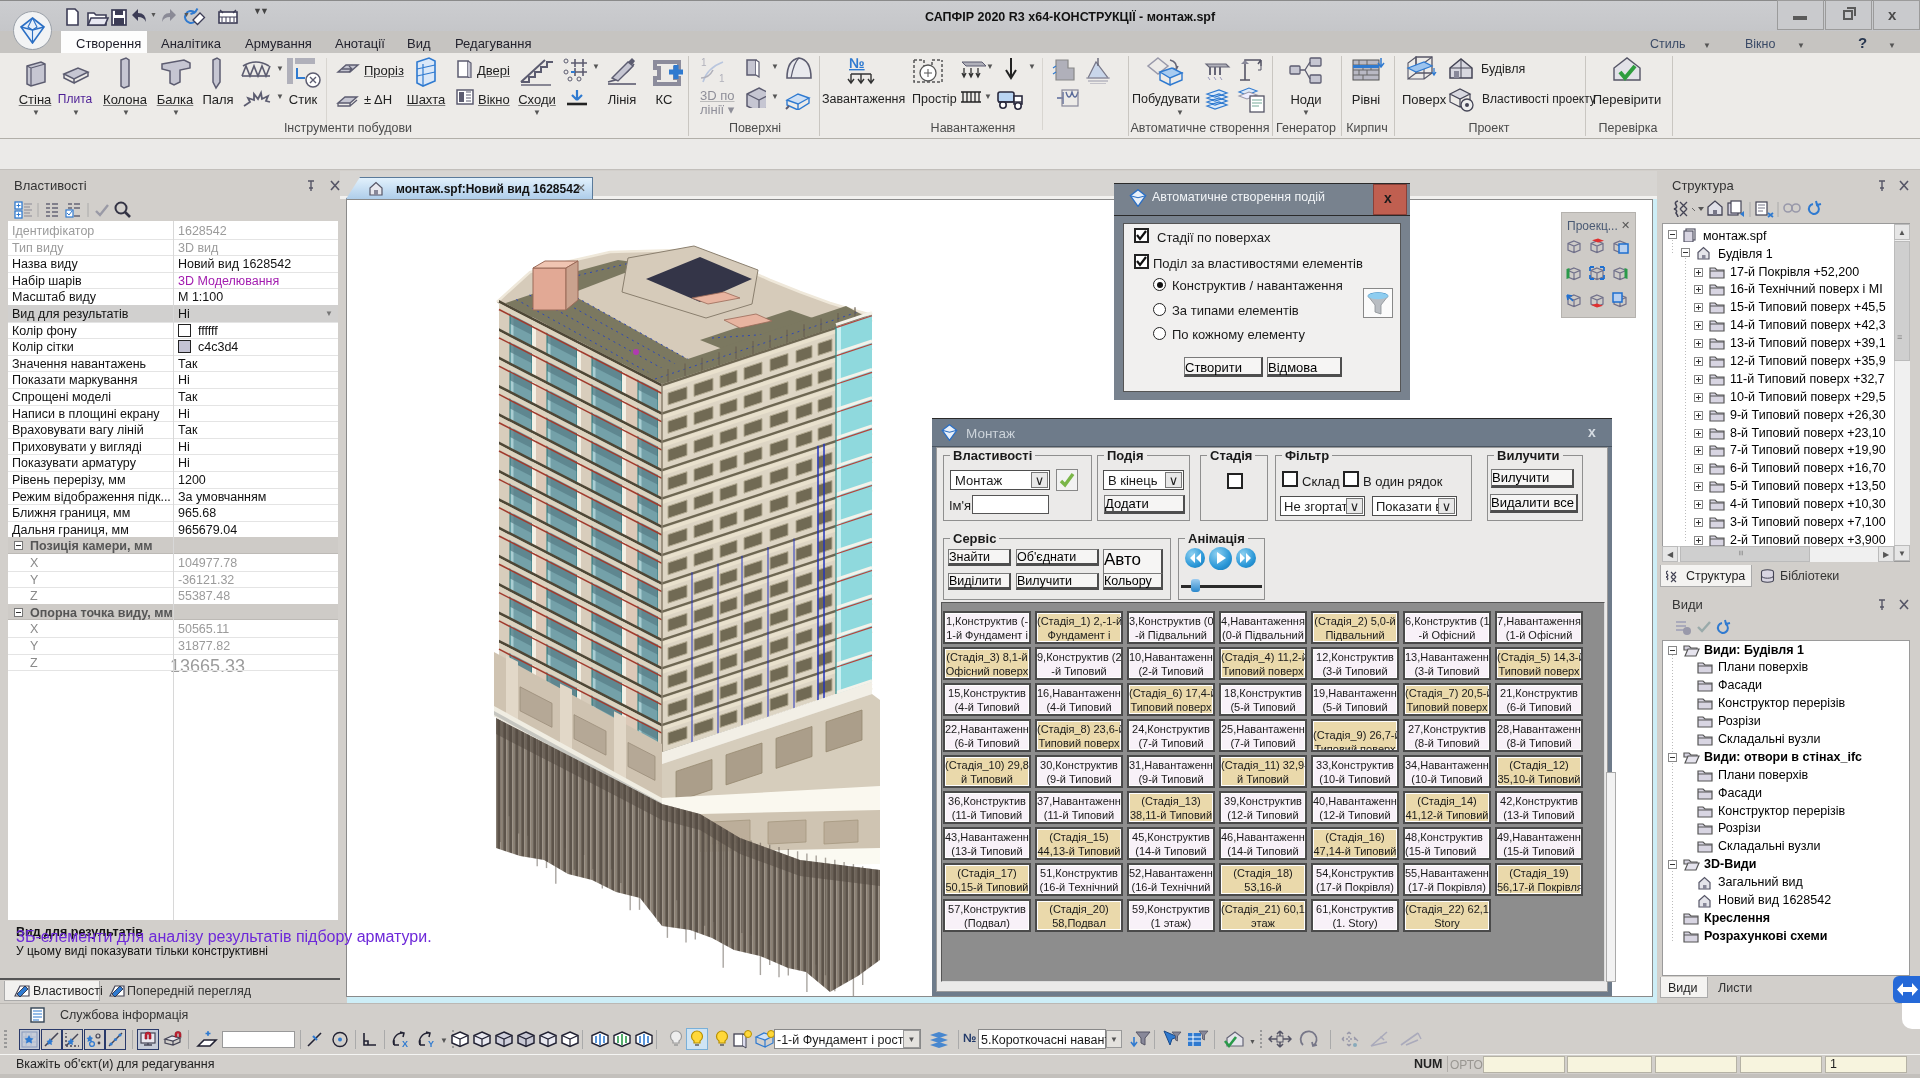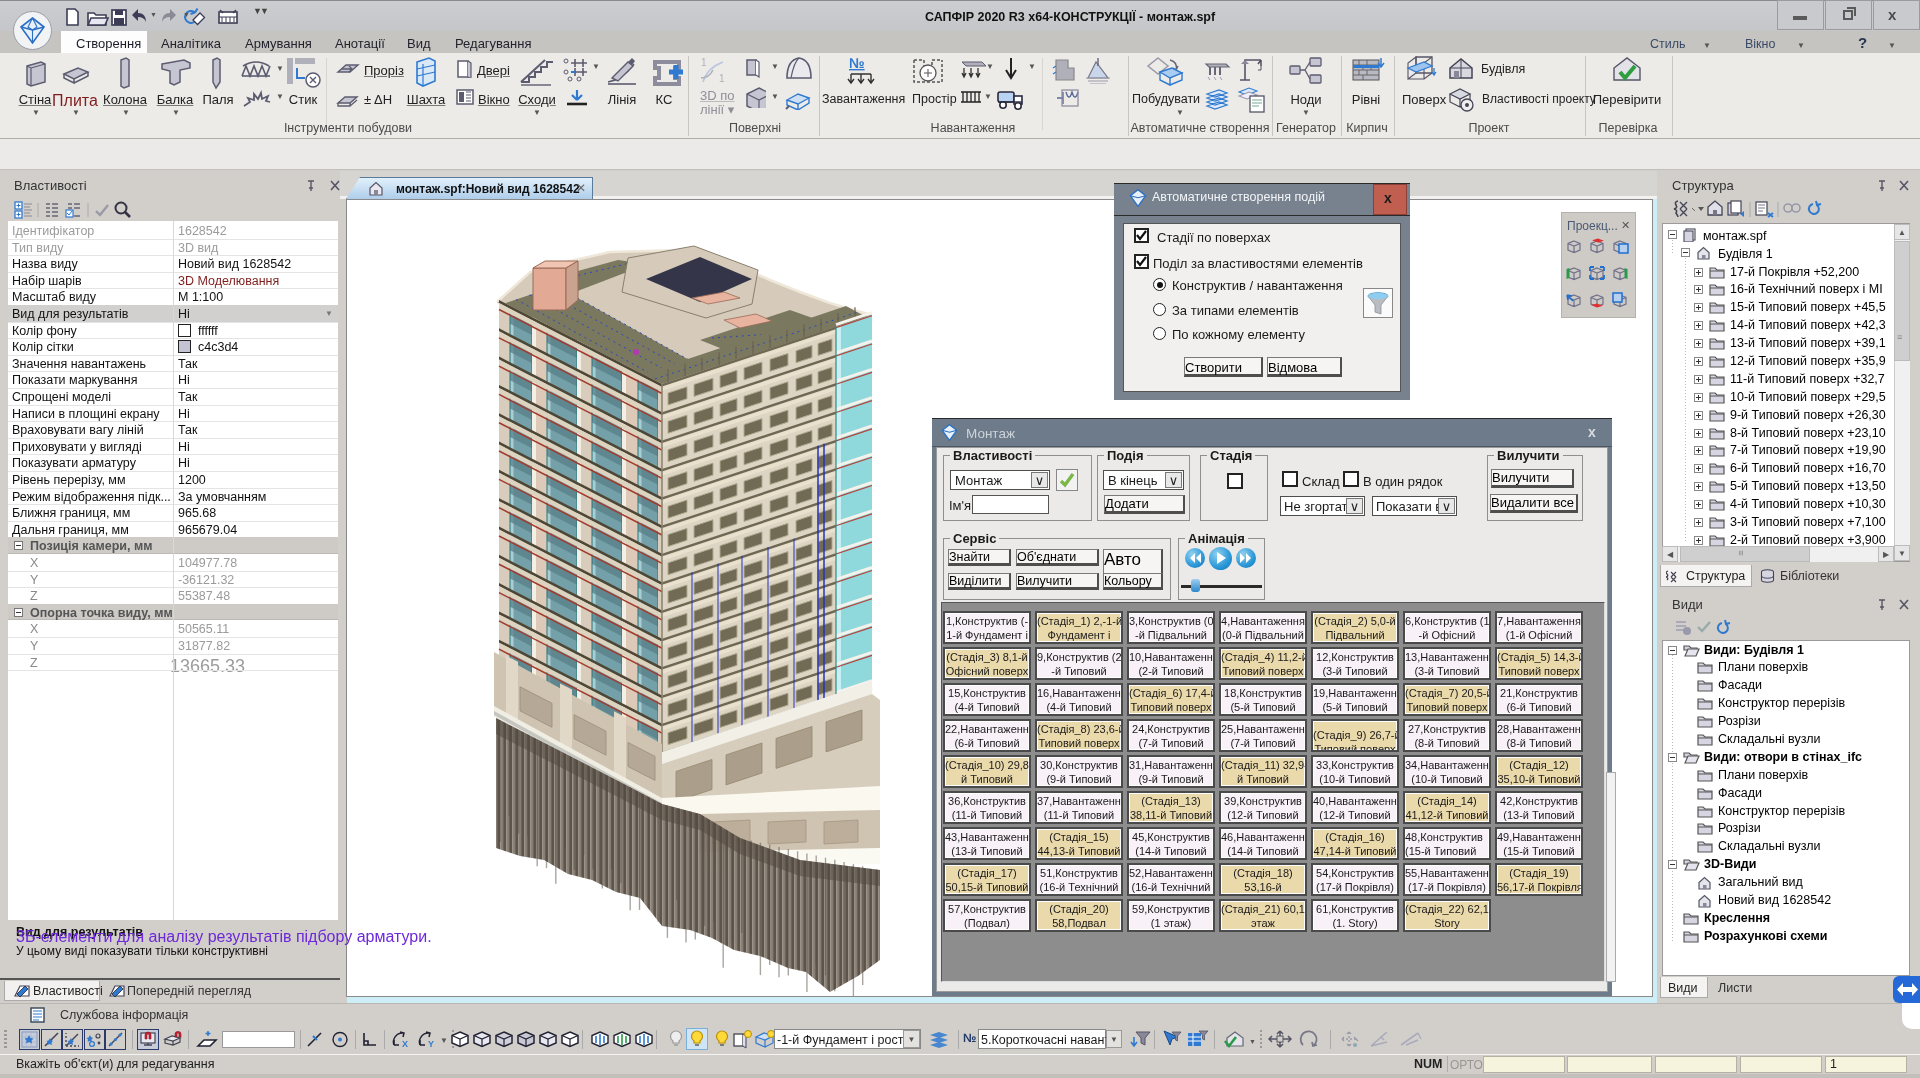--- a/index.html
+++ b/index.html
@@ -80,21 +80,21 @@
     <div class="lbl" style="left:348px;top:121px;font-size:12.5px;color:#4b4b4b;transform:translateX(-50%)">Інструменти побудови</div>
     <div class="lbl" style="left:755px;top:121px;font-size:12.5px;color:#4b4b4b;transform:translateX(-50%)">Поверхні</div>
     <div class="lbl" style="left:973px;top:121px;font-size:12.5px;color:#4b4b4b;transform:translateX(-50%)">Навантаження</div>
     <div class="lbl" style="left:1200px;top:121px;font-size:12.5px;color:#4b4b4b;transform:translateX(-50%)">Автоматичне створення</div>
     <div class="lbl" style="left:1306px;top:121px;font-size:12.5px;color:#4b4b4b;transform:translateX(-50%)">Генератор</div>
     <div class="lbl" style="left:1367px;top:121px;font-size:12.5px;color:#4b4b4b;transform:translateX(-50%)">Кирпич</div>
     <div class="lbl" style="left:1489px;top:121px;font-size:12.5px;color:#4b4b4b;transform:translateX(-50%)">Проект</div>
     <div class="lbl" style="left:1628px;top:121px;font-size:12.5px;color:#4b4b4b;transform:translateX(-50%)">Перевірка</div>
     <div class="lbl" style="left:35px;top:92px;font-size:13px;color:#222;transform:translateX(-50%);text-decoration:underline;text-decoration-color:#777">Стіна</div>
     <div class="lbl" style="left:32px;top:108px;font-size:8px;color:#555">▼</div>
-    <div class="lbl" style="left:75px;top:92px;font-size:16px;color:#7f1d1d;transform:translateX(-50%);text-decoration-color:#777">Плита</div>
+    <div class="lbl" style="left:75px;top:92px;font-size:12px;color:#4c1d95;transform:translateX(-50%);text-decoration-color:#777">Плита</div>
     <div class="lbl" style="left:72px;top:108px;font-size:8px;color:#555">▼</div>
     <div class="lbl" style="left:125px;top:92px;font-size:13px;color:#222;transform:translateX(-50%);text-decoration:underline;text-decoration-color:#777">Колона</div>
     <div class="lbl" style="left:122px;top:108px;font-size:8px;color:#555">▼</div>
     <div class="lbl" style="left:175px;top:92px;font-size:13px;color:#222;transform:translateX(-50%);text-decoration:underline;text-decoration-color:#777">Балка</div>
     <div class="lbl" style="left:172px;top:108px;font-size:8px;color:#555">▼</div>
     <div class="lbl" style="left:218px;top:92px;font-size:13px;color:#222;transform:translateX(-50%);">Паля</div>
     <svg class="abs" style="left:21px;top:58px" width="30" height="30" viewBox="0 0 30 30">
       <path d="M6,8 L20,4 L24,6 L24,24 L10,28 L6,26 Z" fill="#c6c6d2" stroke="#5c5c70" stroke-width="1.5"></path>
       <path d="M6,8 L10,10 L10,28 M10,10 L24,6" fill="none" stroke="#5c5c70" stroke-width="1.2"></path>
     </svg>
@@ -794,21 +794,21 @@
     <div class="lbl" style="left:12px;top:224.0px;font-size:12.5px;color:#9b9b9b">Ідентифікатор</div>
     <div class="lbl" style="left:178px;top:224.0px;font-size:12.5px;color:#9b9b9b">1628542</div>
     <div class="abs" style="left:8px;top:238.6px;width:330px;height:1px;background:#e4e4e4"></div>
     <div class="lbl" style="left:12px;top:240.6px;font-size:12.5px;color:#9b9b9b">Тип виду</div>
     <div class="lbl" style="left:178px;top:240.6px;font-size:12.5px;color:#9b9b9b">3D вид</div>
     <div class="abs" style="left:8px;top:255.2px;width:330px;height:1px;background:#e4e4e4"></div>
     <div class="lbl" style="left:12px;top:257.2px;font-size:12.5px;color:#111">Назва виду</div>
     <div class="lbl" style="left:178px;top:257.2px;font-size:12.5px;color:#111">Новий вид 1628542</div>
     <div class="abs" style="left:8px;top:271.8px;width:330px;height:1px;background:#e4e4e4"></div>
     <div class="lbl" style="left:12px;top:273.8px;font-size:12.5px;color:#111">Набір шарів</div>
-    <div class="lbl" style="left:178px;top:273.8px;font-size:12.5px;color:#7f1d1d">3D Моделювання</div>
+    <div class="lbl" style="left:178px;top:273.8px;font-size:12.5px;color:#a21caf">3D Моделювання</div>
     <div class="abs" style="left:8px;top:288.4px;width:330px;height:1px;background:#e4e4e4"></div>
     <div class="lbl" style="left:12px;top:290.4px;font-size:12.5px;color:#111">Масштаб виду</div>
     <div class="lbl" style="left:178px;top:290.4px;font-size:12.5px;color:#111">М 1:100</div>
     <div class="abs" style="left:8px;top:305.0px;width:330px;height:1px;background:#e4e4e4"></div>
     <div class="abs" style="left:8px;top:305.0px;width:330px;height:16.6px;background:#d1d0cf"></div>
     <div class="lbl" style="left:12px;top:307.0px;font-size:12.5px;color:#111">Вид для результатів</div>
     <div class="lbl" style="left:178px;top:307.0px;font-size:12.5px;color:#111">Ні</div>
     <div class="abs" style="left:8px;top:321.6px;width:330px;height:1px;background:#e4e4e4"></div>
     <div class="lbl" style="left:325px;top:309.0px;font-size:8px;color:#777">▼</div>
     <div class="lbl" style="left:12px;top:323.6px;font-size:12.5px;color:#111">Колір фону</div>
@@ -1210,20 +1210,23 @@
     <div class="abs" style="left:936px;top:447px;width:672px;height:545px;background:#ebeae9;border:1px solid #9a9a9a;z-index:40"></div>
     <div class="gb" style="left:943px;top:455px;width:149px;height:66px;z-index:41">
       <b>Властивості</b>
     </div>
     <div class="gb" style="left:1097px;top:455px;width:93px;height:66px;z-index:41">
       <b>Подія</b>
     </div>
     <div class="gb" style="left:1200px;top:455px;width:68px;height:66px;z-index:41">
       <b>Стадія</b>
     </div>
+    <div class="gb" style="left:1275px;top:455px;width:197px;height:66px;z-index:41">
+      <b>Фільтр</b>
+    </div>
     <div class="gb" style="left:1487px;top:455px;width:96px;height:66px;z-index:41">
       <b>Вилучити</b>
     </div>
     <div class="gb" style="left:943px;top:538px;width:228px;height:62px;z-index:41">
       <b>Сервіс</b>
     </div>
     <div class="gb" style="left:1178px;top:538px;width:87px;height:62px;z-index:41">
       <b>Анімація</b>
     </div>
     <div class="cmb" style="left:950px;top:470px;width:100px;height:20px;z-index:41">

